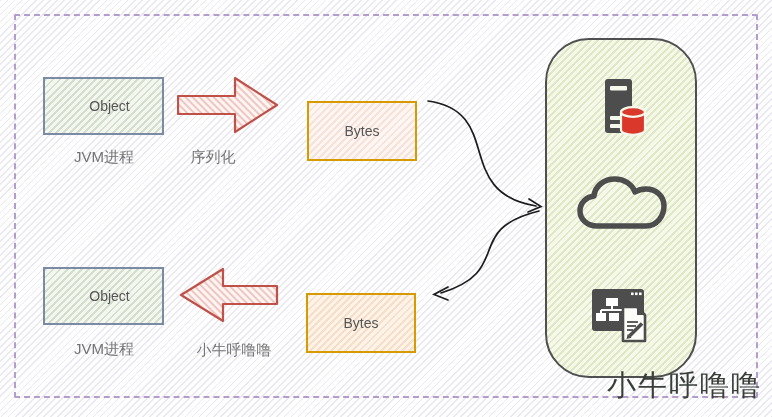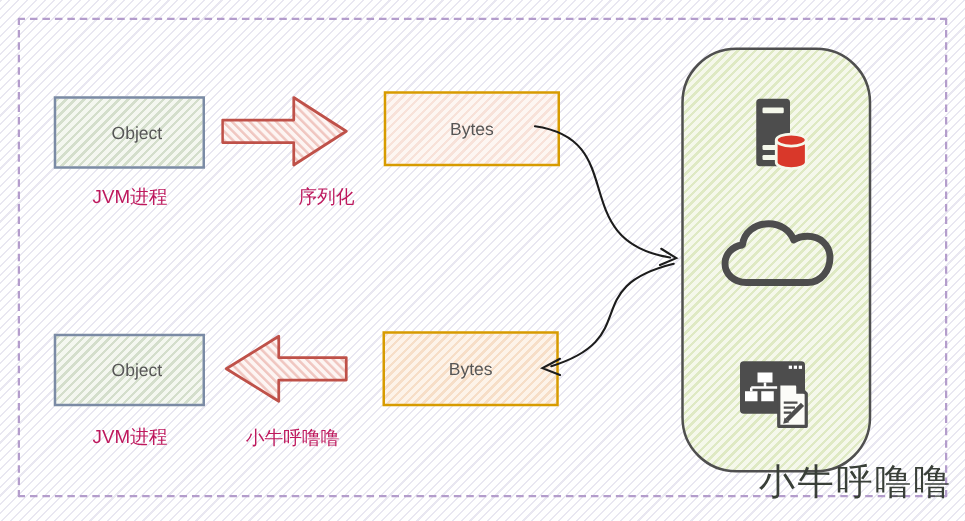--- a/index.html
+++ b/index.html
@@ -20,34 +20,34 @@
     font-size:14px;color:#565656;box-sizing:border-box;
   }
   .object-box{
     width:121px;height:58px;border:2px solid #7b8ba5;
     background-color:#f4f7f0;
     background-image:repeating-linear-gradient(135deg,
       rgba(160,182,145,0.38) 0 2px, transparent 2px 5px);
     padding-left:12px;
   }
   .bytes-box{
-    width:141px;height:60px;border:2px solid #d79b00;
+    width:110px;height:60px;border:2px solid #d79b00;margin-top:28px;
   }
   .bytes-top{
     background-color:#fdf6f2;
     background-image:repeating-linear-gradient(135deg,
       rgba(235,180,160,0.30) 0 2px, transparent 2px 5px);
   }
   .bytes-bottom{
     background-color:#fdf3e9;
     background-image:repeating-linear-gradient(135deg,
       rgba(235,185,140,0.36) 0 2px, transparent 2px 5px);
   }
   .lbl{
-    position:absolute;font-size:15px;color:#be185d;text-align:center;
+    position:absolute;font-size:15px;color:#737373;text-align:center;
     white-space:nowrap;transform:translateX(-50%);
   }
   .container-pill{
     position:absolute;left:545px;top:38px;width:152px;height:340px;
     border:2.5px solid #4f4f4f;border-radius:44px;box-sizing:border-box;
     background-color:#f5f8eb;
     background-image:repeating-linear-gradient(135deg,
       rgba(181,206,122,0.35) 0 2px, transparent 2px 5px);
   }
   .icon-slot{position:absolute;left:0;width:152px;display:flex;justify-content:center;}
@@ -72,21 +72,21 @@
 
 <svg class="arrow-svg" style="left:177px;top:76px;" width="102" height="58" viewBox="0 0 102 58">
   <defs>
     <pattern id="hatchArrow" patternUnits="userSpaceOnUse" width="5" height="5" patternTransform="rotate(-45)">
       <rect width="5" height="5" fill="#fdf5f3"></rect>
       <line x1="1" y1="0" x2="1" y2="5" stroke="rgba(230,160,150,0.55)" stroke-width="2"></line>
     </pattern>
   </defs>
   <polygon points="1,20 58,20 58,2 100,29 58,56 58,38 1,38" fill="url(#hatchArrow)" stroke="#bf5149" stroke-width="2.2" stroke-linejoin="round"></polygon>
 </svg>
-<div class="lbl" style="left:213px;top:148px;margin-left:48px;">序列化</div>
+<div class="lbl" style="left:213px;top:148px;">序列化</div>
 
 <div class="box bytes-box bytes-top" style="left:307px;top:73px;">
   <span>Bytes</span>
 </div>
 
 <div class="box object-box" style="left:43px;top:267px;">
   <span>Object</span>
 </div>
 <div class="lbl" style="left:104px;top:340px;">JVM进程</div>
 

